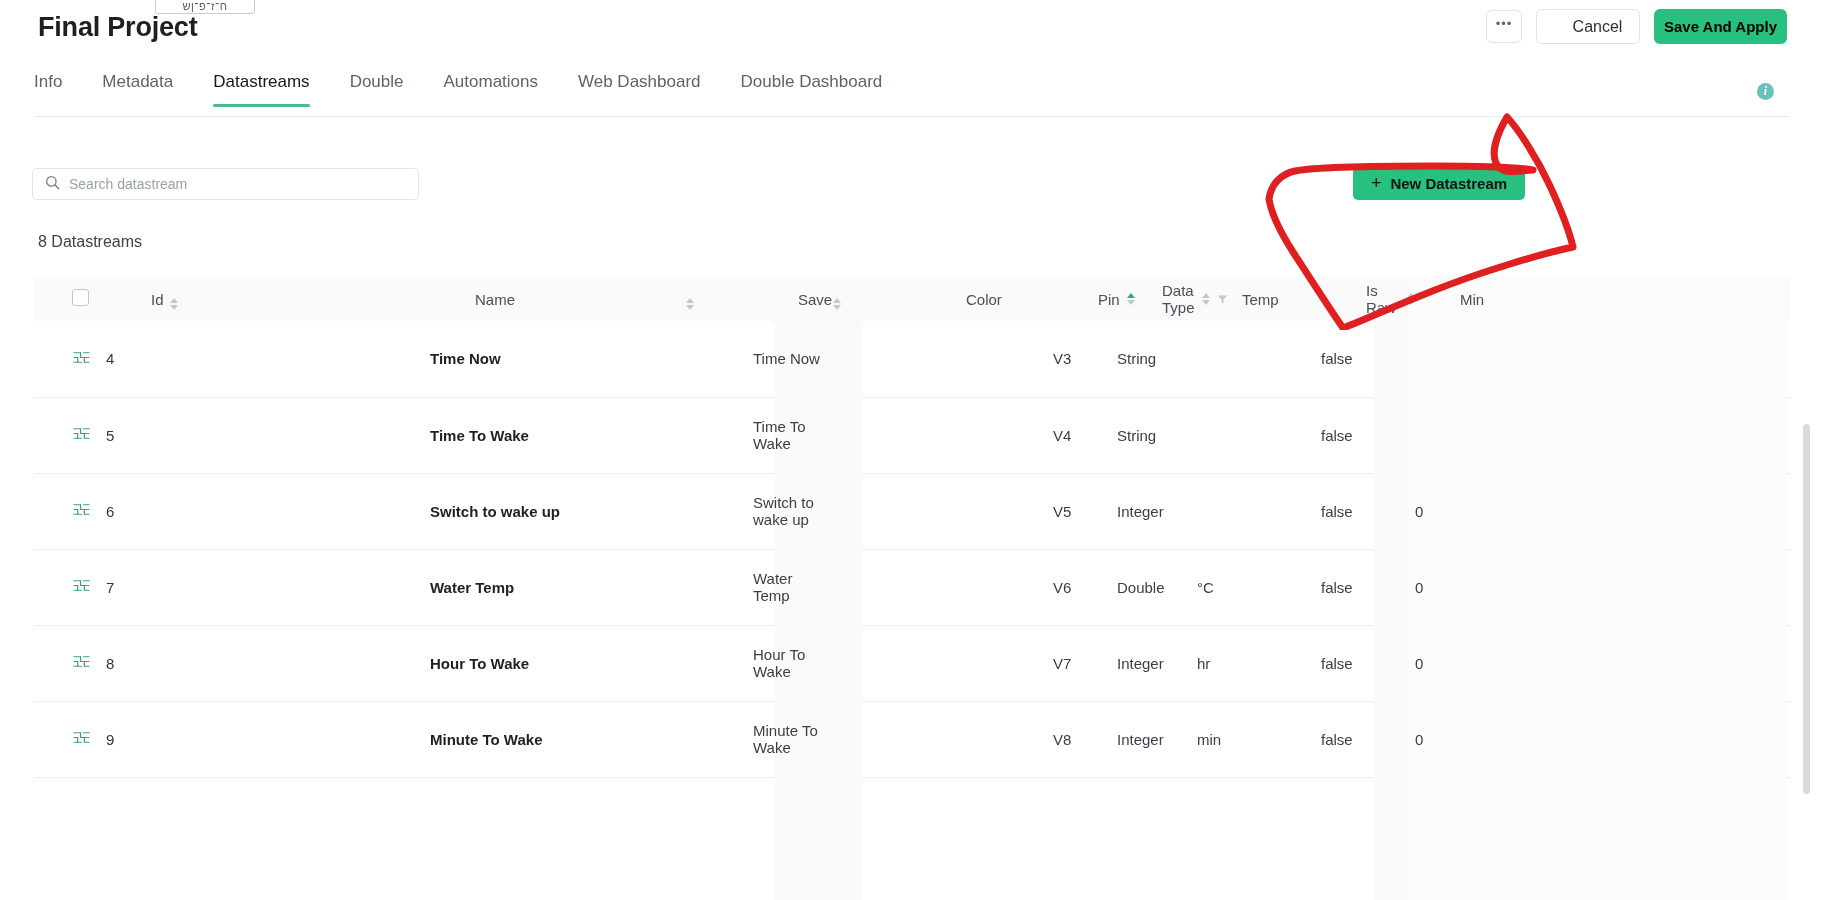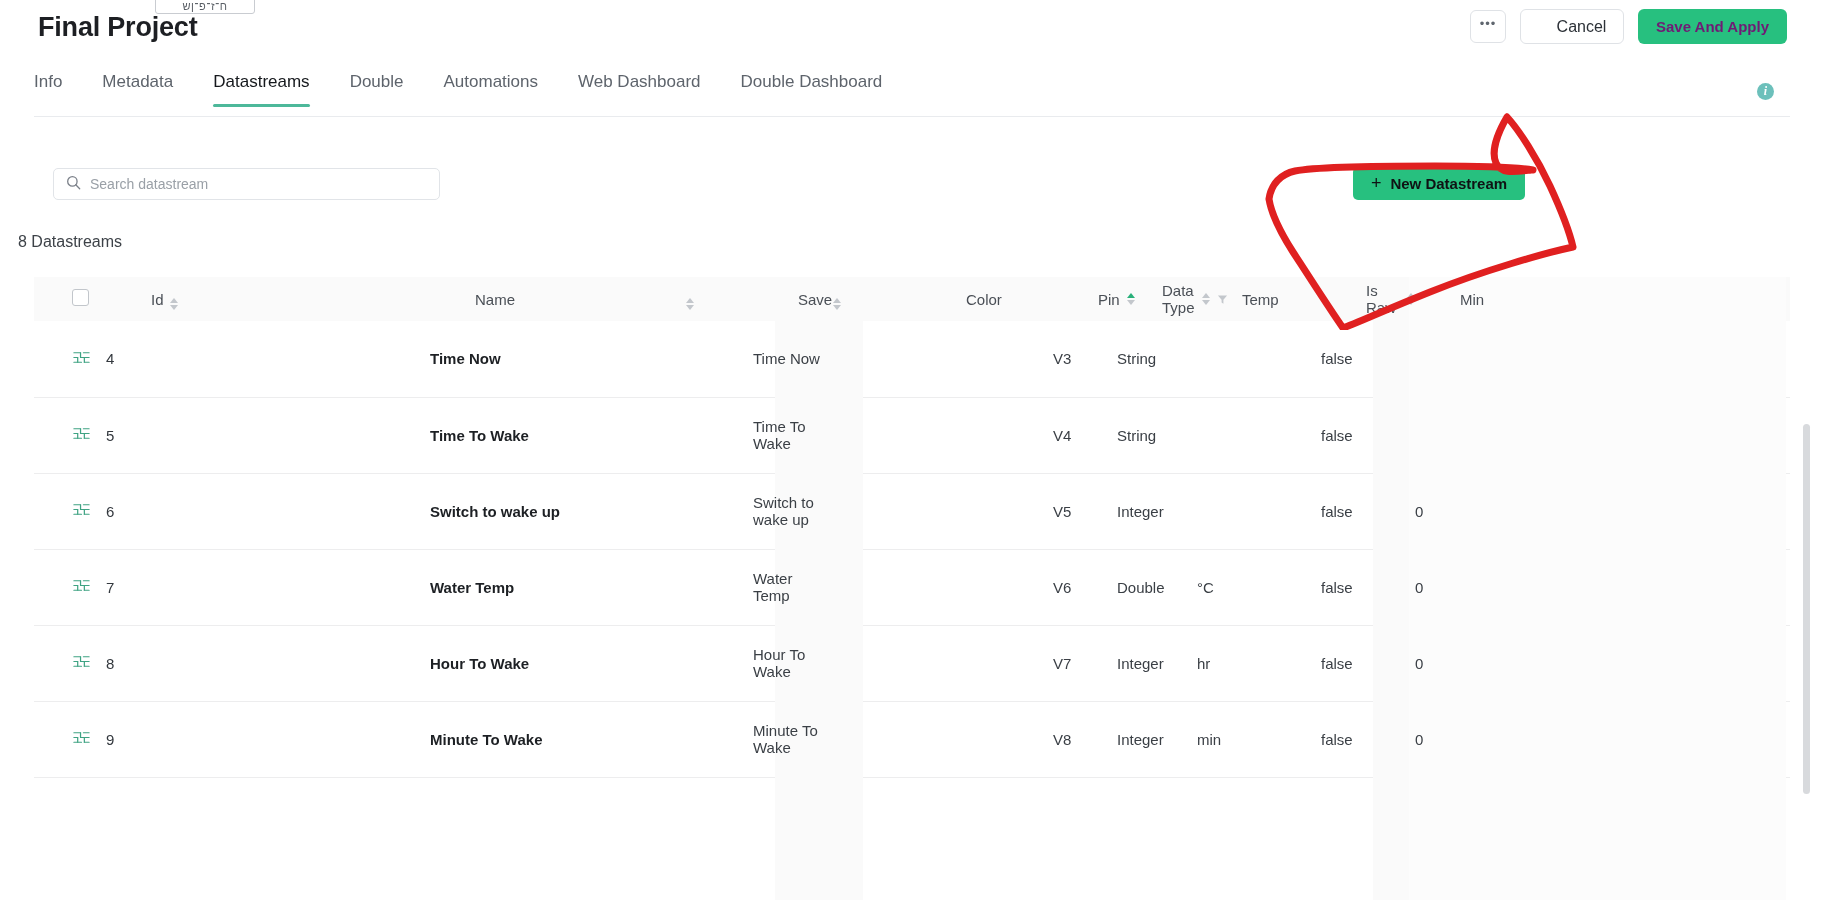--- a/index.html
+++ b/index.html
@@ -41,22 +41,22 @@
   }
   .btn-dots {
     width: 36px; height: 33px; border: 1px solid #dfe2e6; background:#fff;
     color:#5f666e; font-size: 13px; letter-spacing: 1px; padding-bottom:6px;
   }
   .btn-cancel {
     width: 104px; height: 35px; border: 1px solid #dfe2e6; background:#fff;
     color: #2c3137; font-size: 16px; padding-left: 19px;
   }
   .btn-save {
-    width: 149px; height: 35px; border: none; background:#27c07f;
-    color: #701a75; font-weight: 700; font-size: 15px;
+    width: 133px; height: 35px; border: none; background:#27c07f;
+    color: #000000; font-weight: 700; font-size: 15px;
   }
 
   
   .tabs {
     position: absolute; left: 34px; top: 72px;
     display: flex; align-items: flex-start; gap: 0;
   }
   .tab {
     font-size: 17px; color: #5d6views; color:#5e646c;
     padding: 0 20px 15px 20px; cursor: pointer; position: relative;
@@ -78,36 +78,36 @@
     width: 17px; height: 17px; border-radius: 50%;
     background: #6cc0bb; color: #fff; font-size: 12px;
     font-weight: 700; font-style: italic;
     display: flex; align-items: center; justify-content: center;
     font-family: "Liberation Serif", serif;
     cursor: pointer;
   }
 
   
   .search-wrap {
-    position: absolute; left: 53px; top: 168px;
+    position: absolute; left: 32px; top: 168px;
     width: 387px; height: 32px;
     border: 1px solid #e1e4e8; border-radius: 5px;
     display: flex; align-items: center; gap: 9px; padding: 0 12px;
     background: #fff;
   }
   .search-wrap svg { flex: none; }
   .search-input {
     border: none; outline: none; flex: 1;
     font-family: "Liberation Sans", sans-serif;
     font-size: 14px; color: #2c3137; background: transparent;
   }
   .search-input::placeholder { color: #9aa0a7; }
 
   .count-label {
-    position: absolute; left: 18px; top: 233px;
+    position: absolute; left: 38px; top: 233px;
     font-size: 16px; color: #3d4248;
   }
 
   
   .btn-new {
     position: absolute; left: 1353px; top: 167px;
     width: 172px; height: 33px; background: #27c07f;
     border: none; border-radius: 5px; color: #0f1214;
     font-size: 15px; font-weight: 700;
     display: flex; align-items: center; justify-content: center; gap: 9px;

